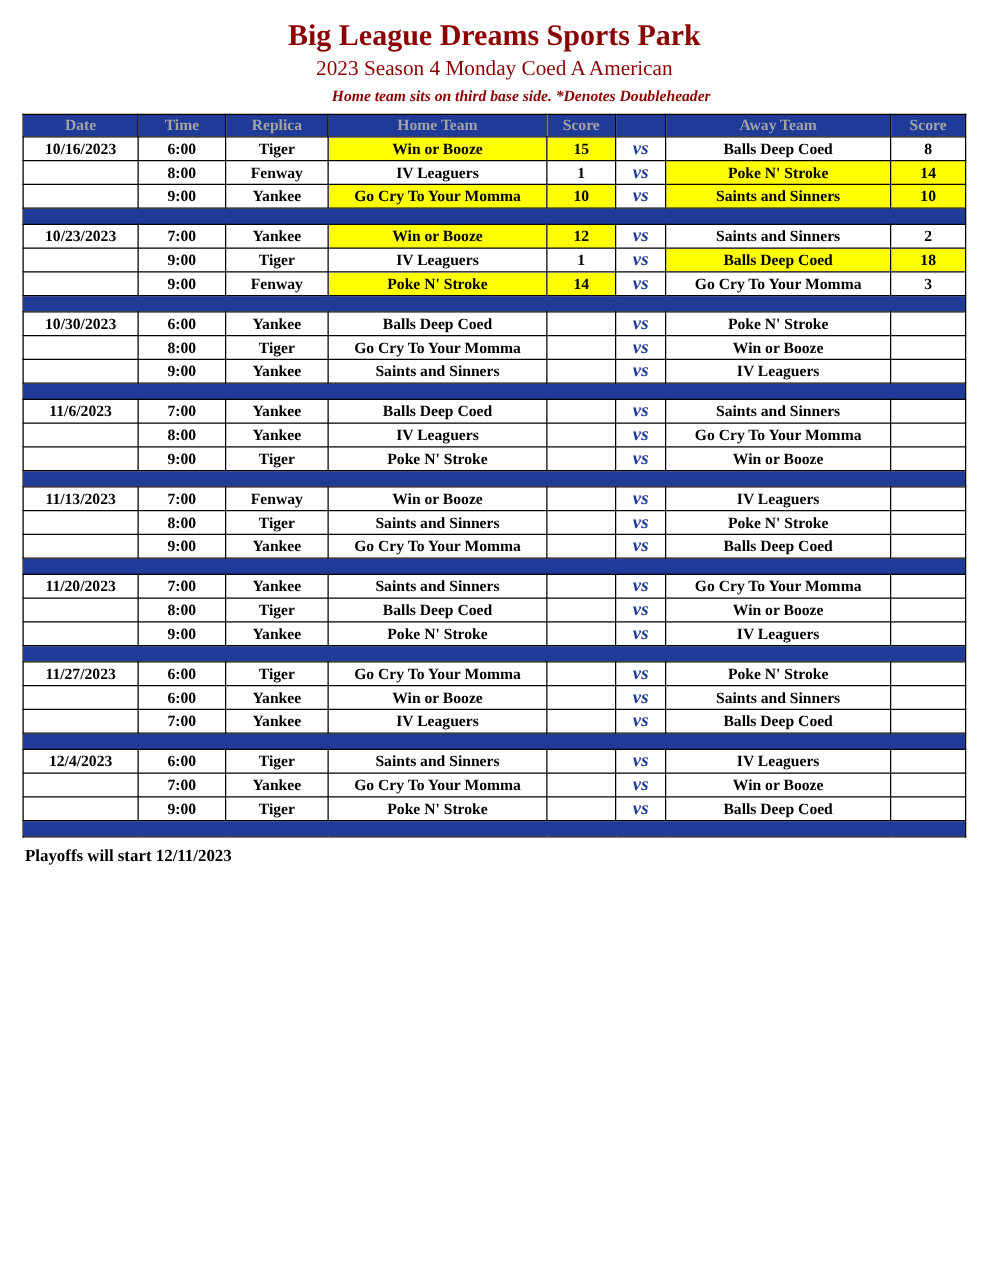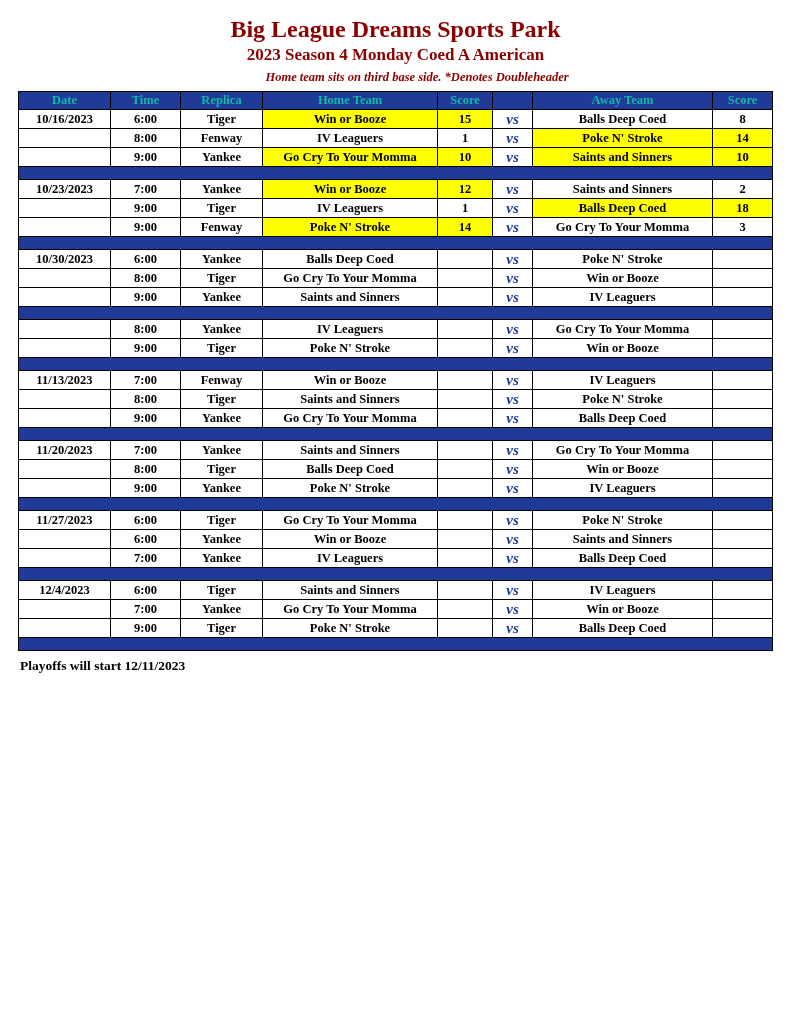--- a/index.html
+++ b/index.html
@@ -25,21 +25,21 @@
     text-align:center;
     font-size:24px;
     font-weight:bold;
     margin:0;
     line-height:1.1;
   }
   .subtitle{
     color:var(--maroon);
     text-align:center;
     font-size:17px;
-    font-weight:bold;
+    font-weight:normal;
     margin:4px 0 0 0;
     line-height:1.1;
   }
   .note{
     color:var(--maroon);
     text-align:center;
     font-size:12.5px;
     font-weight:bold;
     font-style:italic;
     margin:5px 0 6px 0;
@@ -57,21 +57,21 @@
     font-size:12.5px;
     font-weight:bold;
     text-align:center;
     padding:0 2px;
     height:19px;
     overflow:hidden;
     white-space:nowrap;
   }
   table.schedule thead th{
     background:var(--navy);
-    color:#14b8a6;
+    color:#a3a3a3;
     height:18px;
   }
   table.schedule td.vs{
     color:var(--navy);
     font-style:italic;
     font-size:15px;
   }
   table.schedule td.hl{
     background:var(--hl);
   }
@@ -212,20 +212,30 @@
           <td>Saints and Sinners</td>
           <td></td>
           <td class="vs">vs</td>
           <td>IV Leaguers</td>
           <td></td>
         </tr>
         <tr class="sep">
           <td colspan="8"></td>
         </tr>
         <tr>
+          <td>11/6/2023</td>
+          <td>7:00</td>
+          <td>Yankee</td>
+          <td>Balls Deep Coed</td>
+          <td></td>
+          <td class="vs">vs</td>
+          <td>Saints and Sinners</td>
+          <td></td>
+        </tr>
+        <tr>
           <td></td>
           <td>8:00</td>
           <td>Yankee</td>
           <td>IV Leaguers</td>
           <td></td>
           <td class="vs">vs</td>
           <td>Go Cry To Your Momma</td>
           <td></td>
         </tr>
         <tr>

